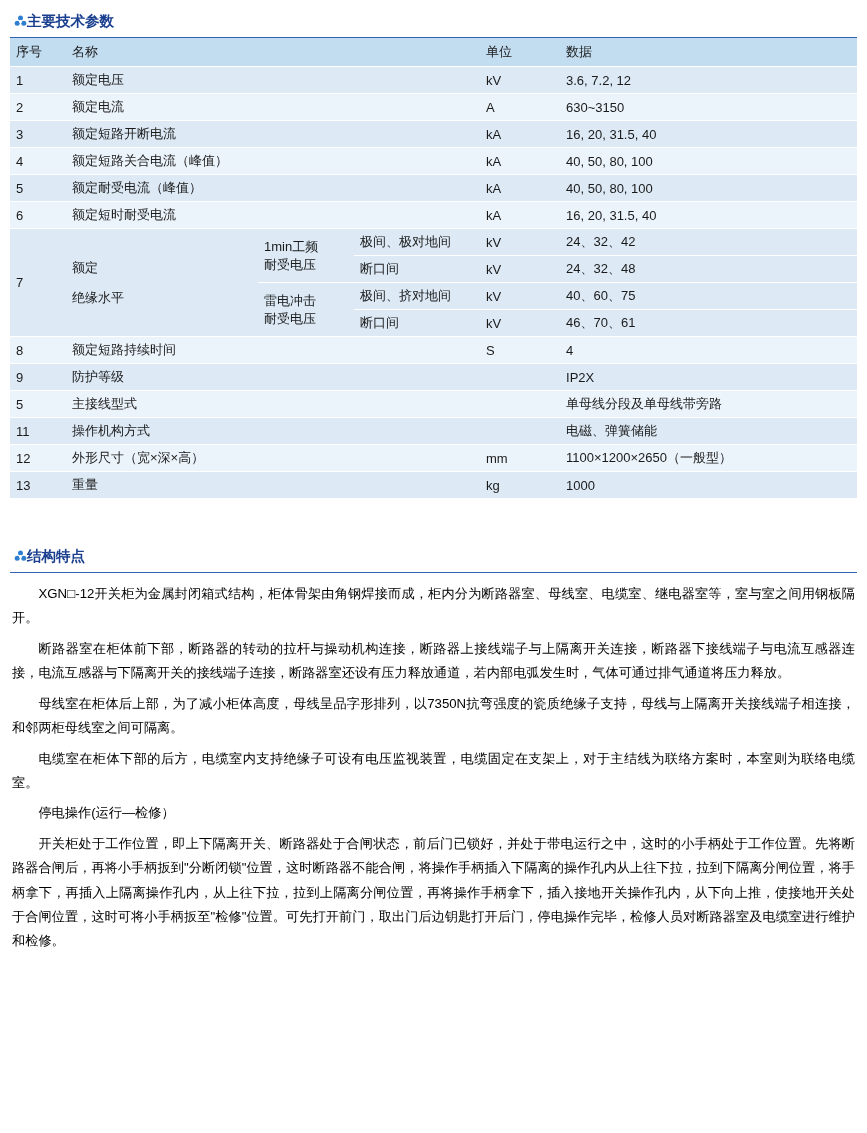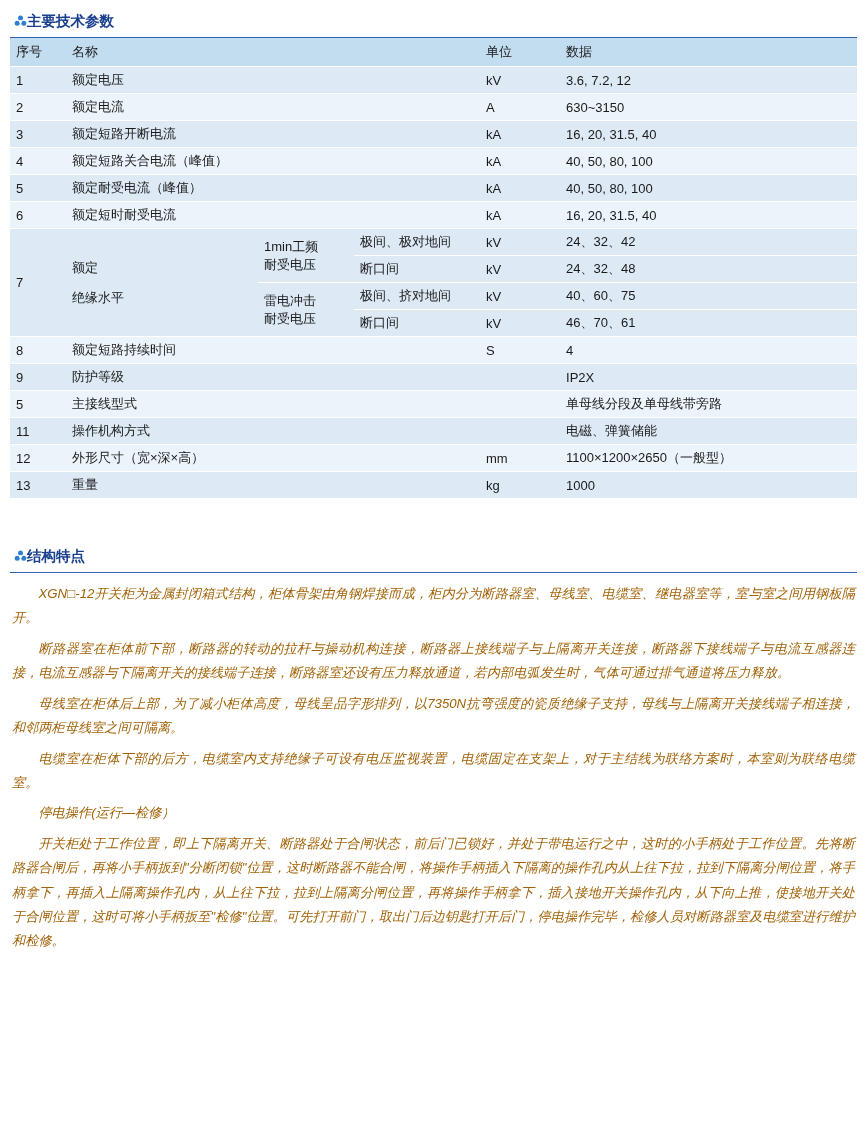--- a/index.html
+++ b/index.html
@@ -83,22 +83,21 @@
   }
 
   
   .body-text p {
     margin: 0 0 0 0;
     padding: 3px 2px 3px 2px;
     line-height: 1.85;
     text-align: justify;
     text-justify: inter-ideograph;
     font-size: 13.2px;
-    color: #a16207;
-    font-style: italic;
+    color: #000000;
   }
   .body-text p.indent {
     text-indent: 2em;
   }
   .body-text {
     padding-top: 6px;
   }
 </style>
 </head>
 <body>

